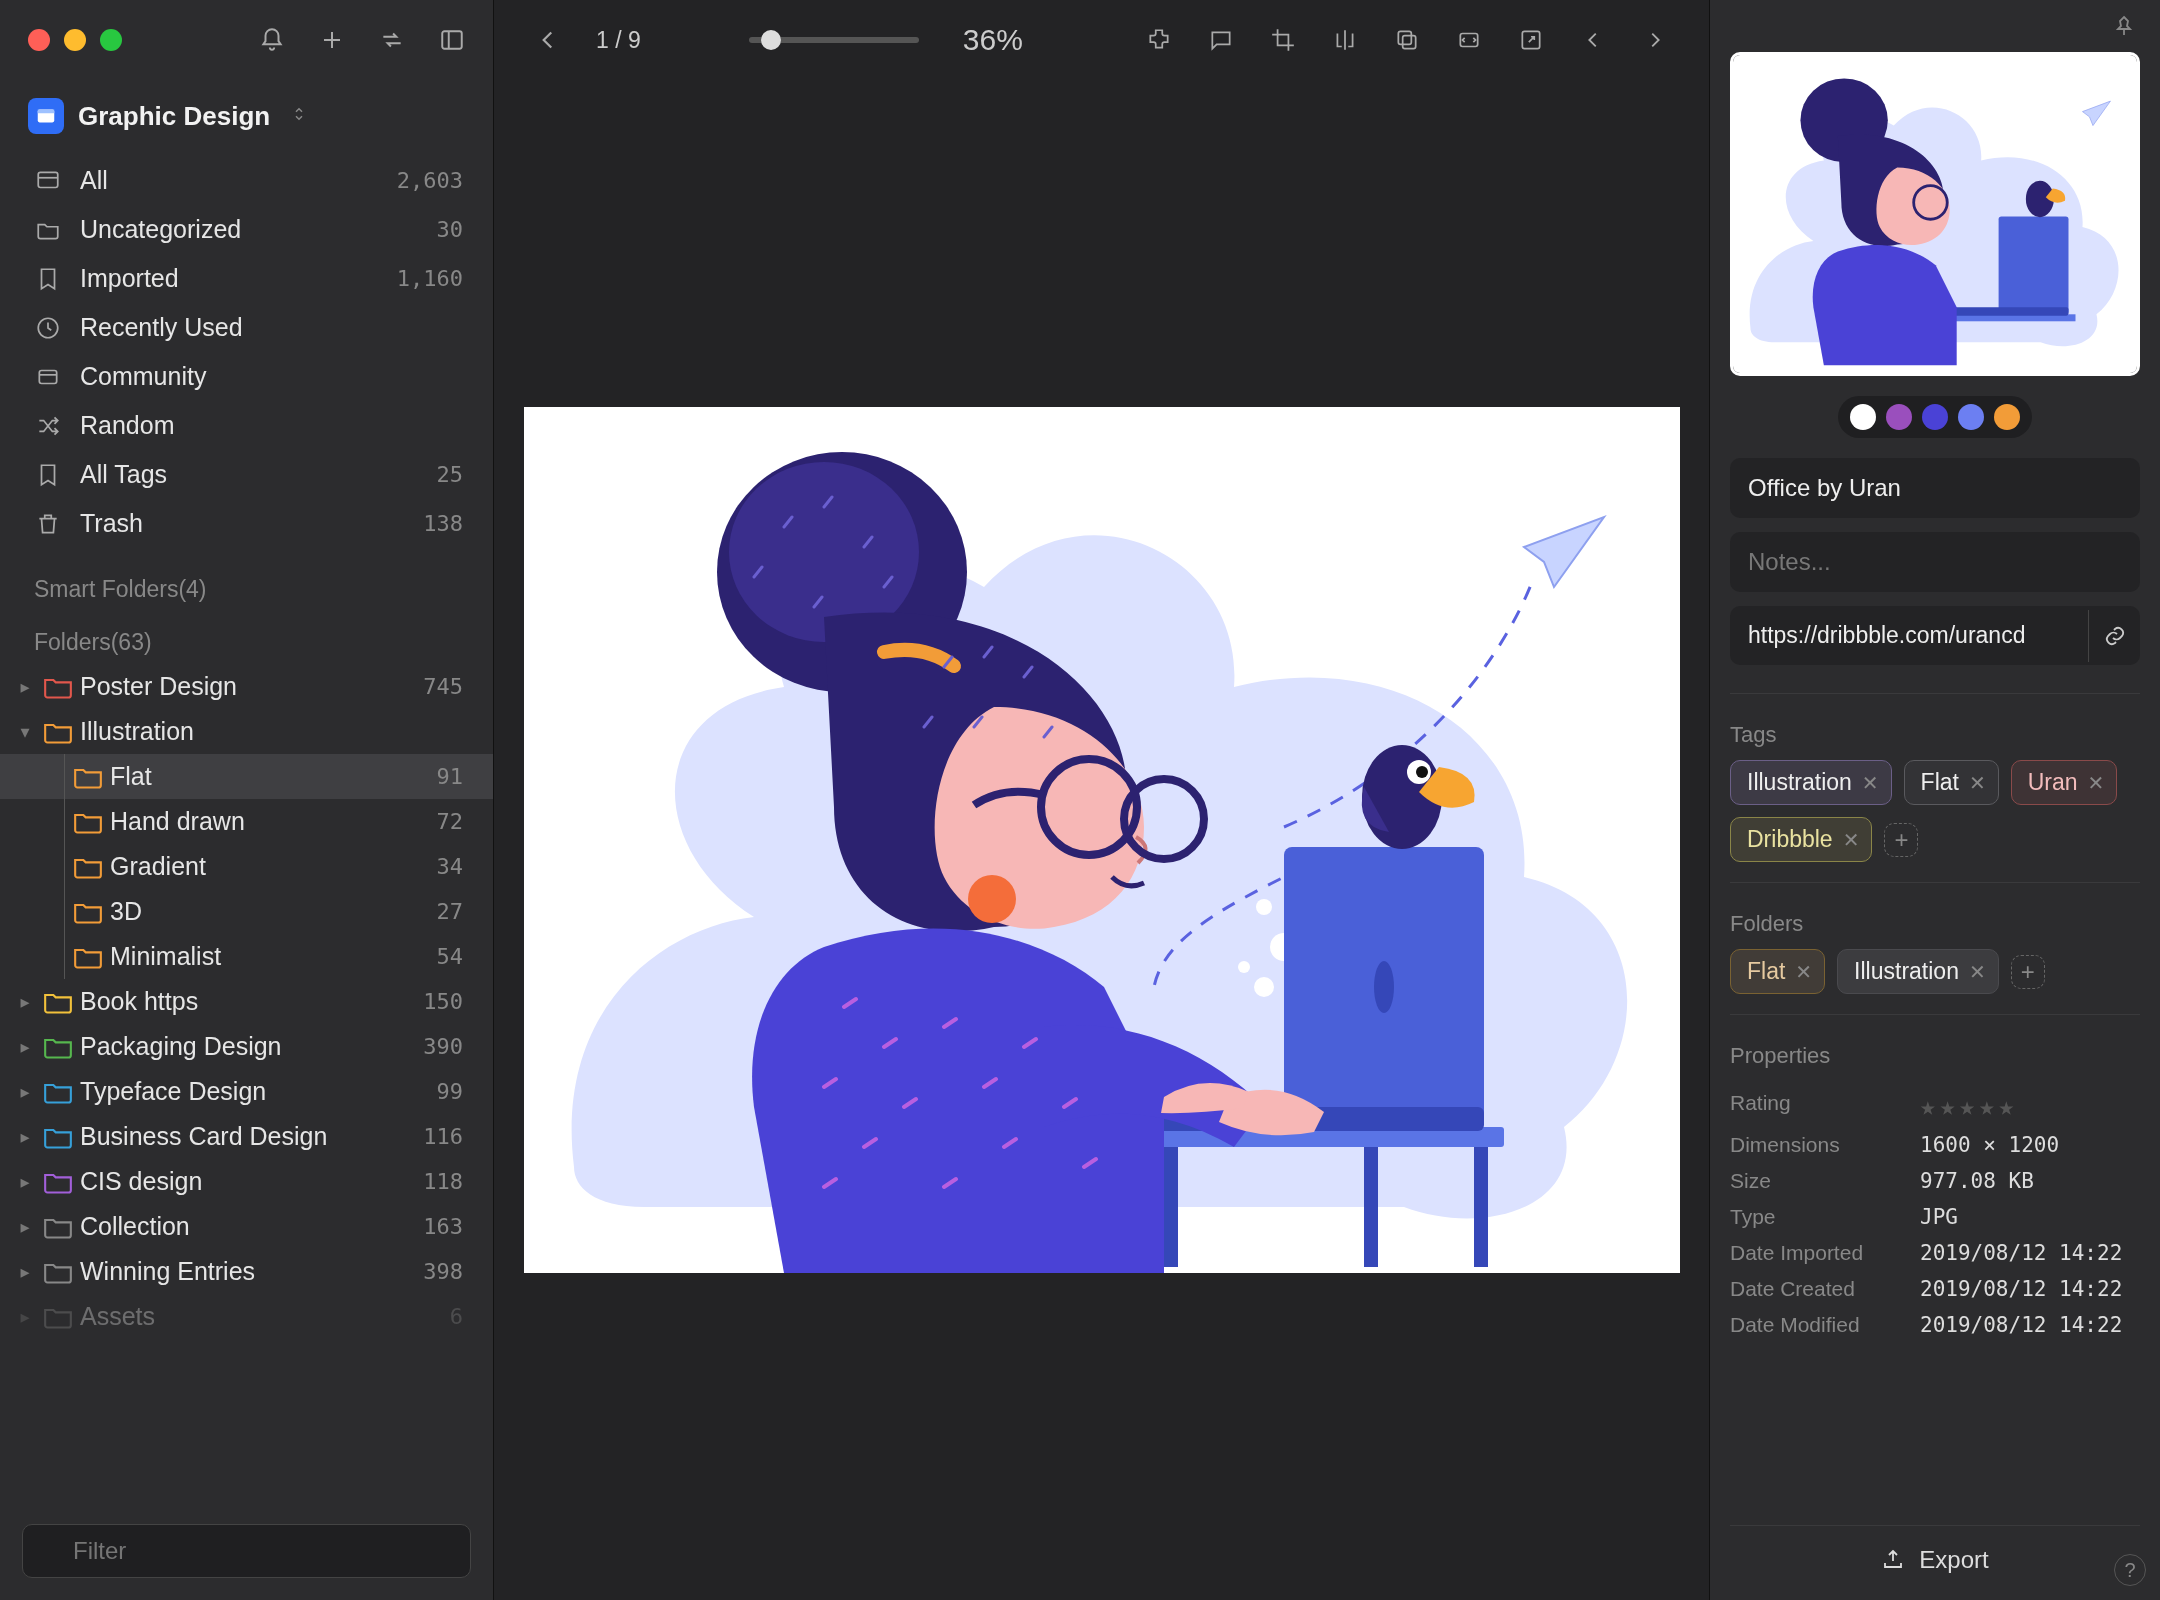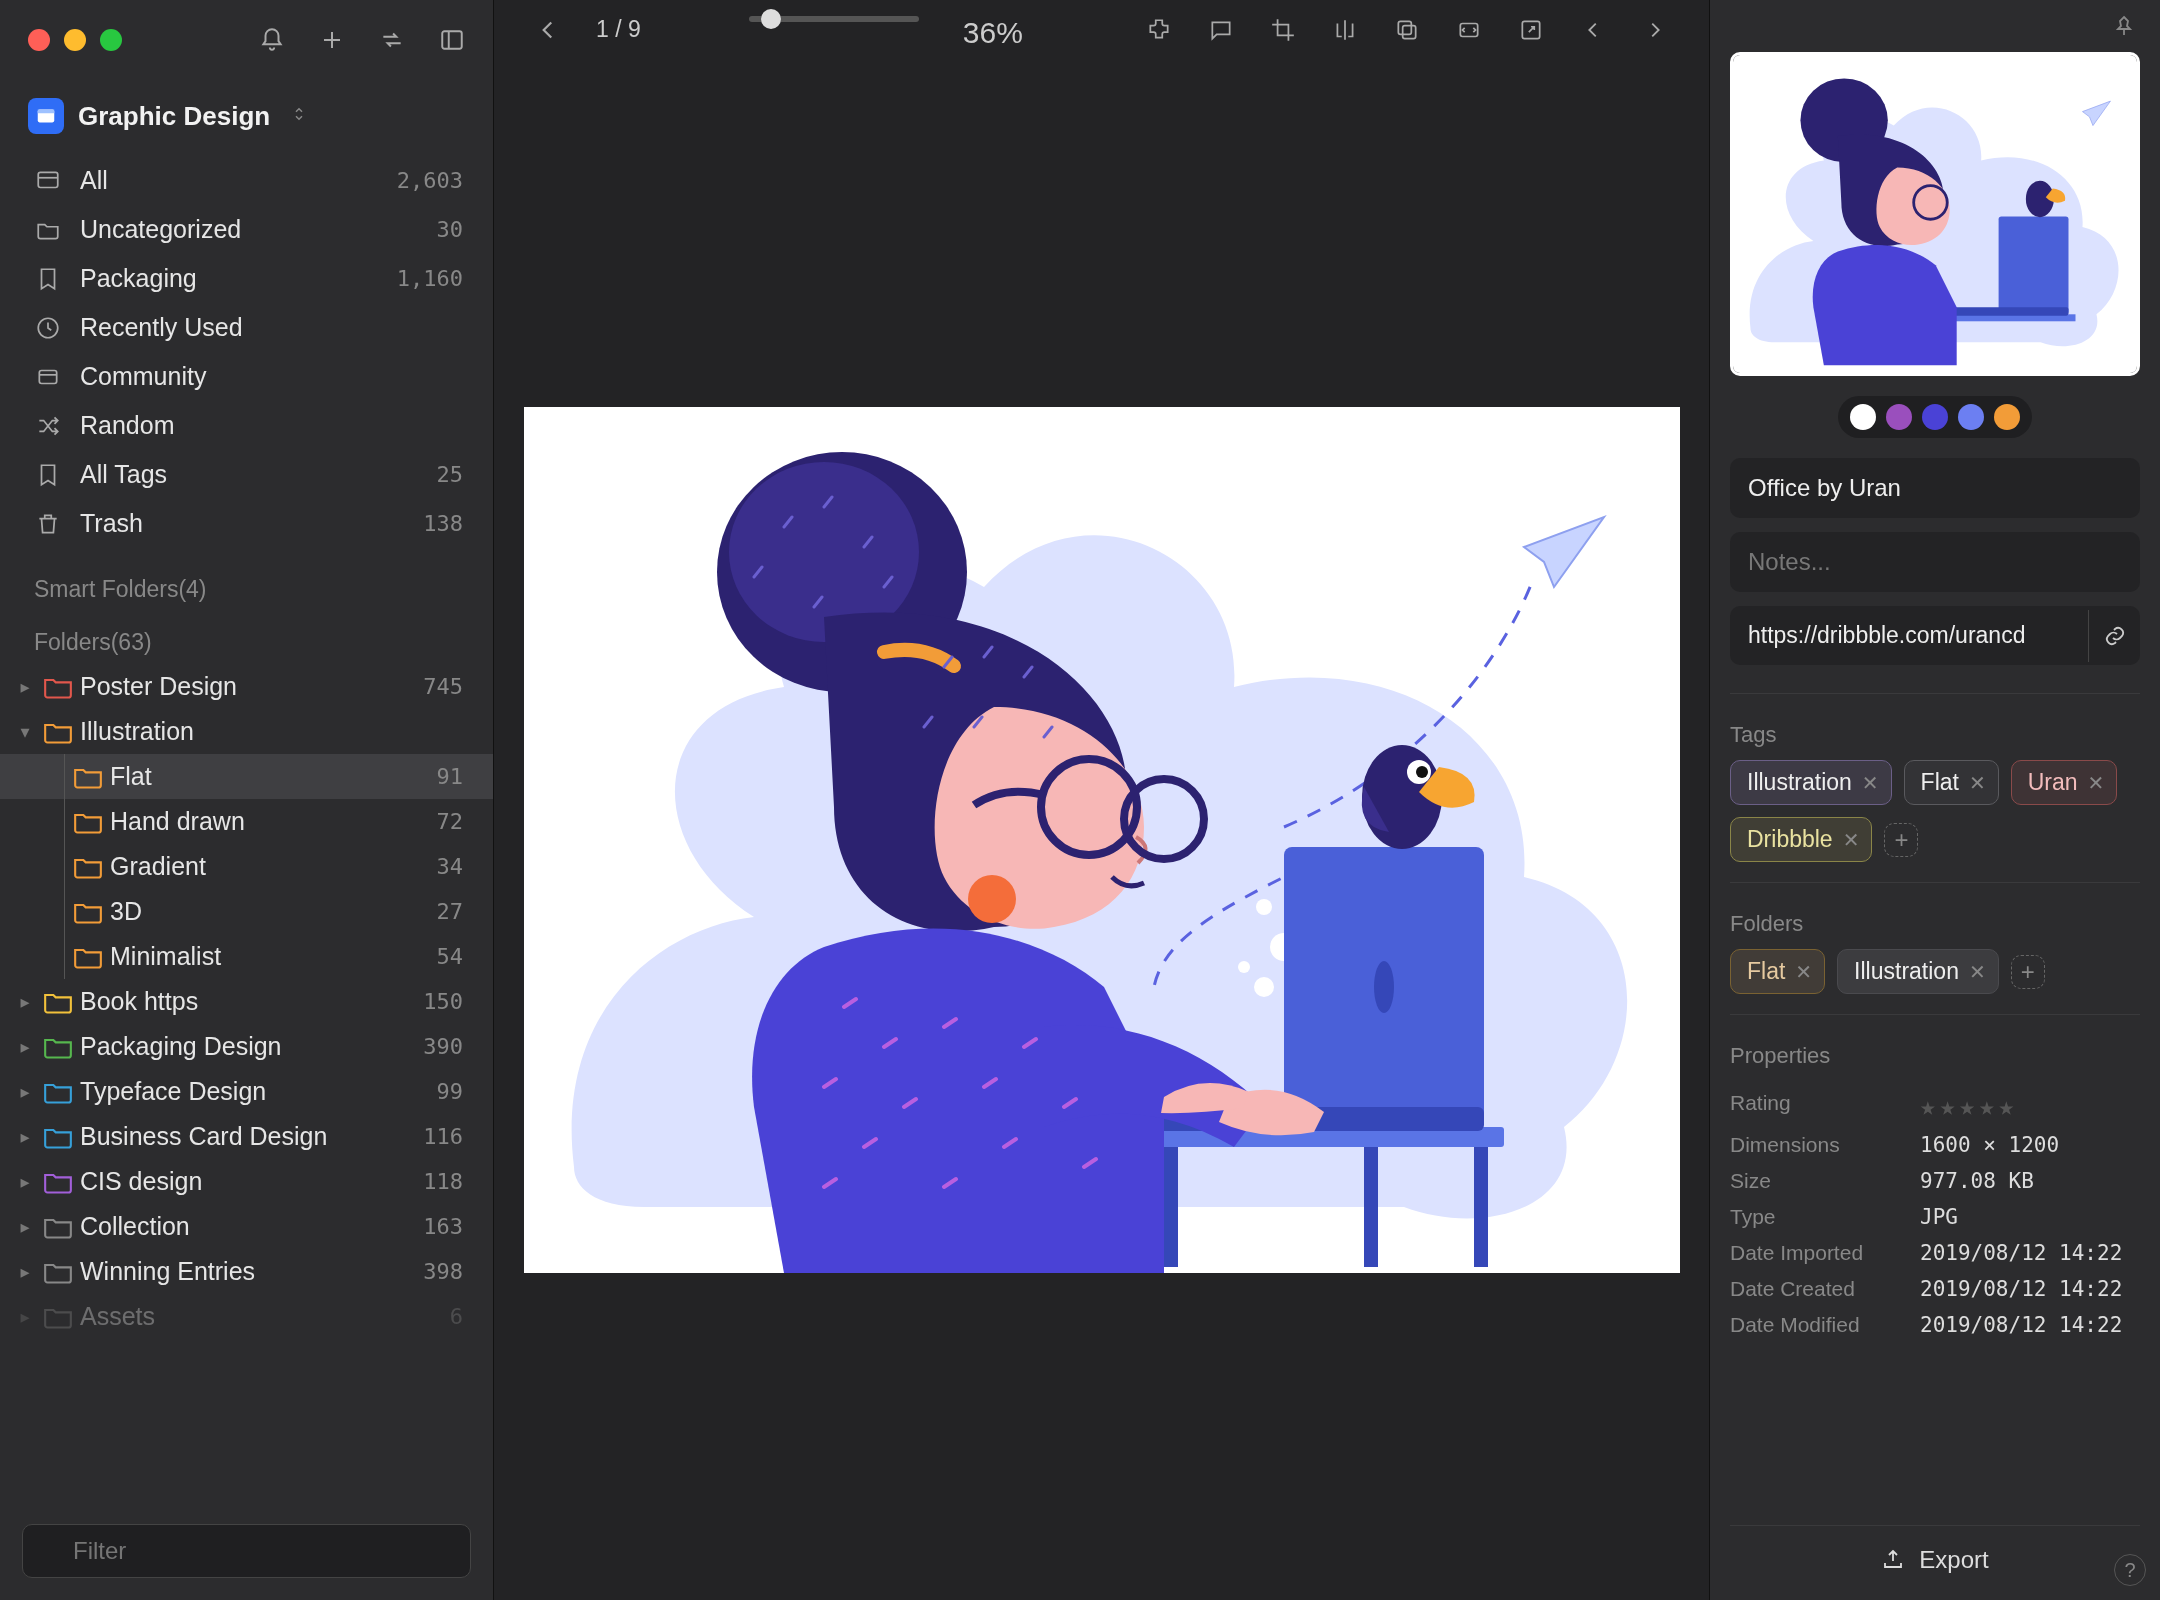--- a/index.html
+++ b/index.html
@@ -37,21 +37,21 @@
   .depth-1 { padding-left: 74px; position:relative; }
   .depth-1::before { content:""; position:absolute; left:64px; top:0; bottom:0; width:1px; background:#555; }
 
   .filter-bar { margin-top:auto; padding: 16px 22px 22px; }
   .filter-input { width:100%; background:#1f1f21; border:1px solid #444; border-radius:10px; padding:12px 16px 12px 50px; color:#eee; font-size:24px; position:relative; }
   .filter-wrap { position:relative; }
   .filter-wrap .filter-icn{ position:absolute; left:16px; top:50%; transform:translateY(-50%); color:#888; }
 
   
   .main { flex:1; background:#232325; display:flex; flex-direction:column; border-right:1px solid #111; }
-  .main-toolbar { height:80px; display:flex; align-items:flex-start; padding: 16px 40px; gap:34px; color:#aaa; }
+  .main-toolbar { height:80px; display:flex; align-items:center; padding: 7px 40px; gap:34px; color:#aaa; }
   .tb-spacer { flex:1; }
   .page-indicator { font-size:23px; color:#ccc; }
   .zoom-track { width:170px; height:6px; background:#555; border-radius:3px; position:relative; margin:0 10px;}
   .zoom-thumb { position:absolute; left:22px; top:50%; transform:translate(-50%,-50%); width:20px; height:20px; background:#ddd; border-radius:50%; }
   .zoom-label { font-size:30px; color:#ccc; }
   .tbicon { width:28px; height:28px; display:flex;align-items:center;justify-content:center; }
 
   .canvas-area { flex:1; display:flex; align-items:center; justify-content:center; }
   .artwork { width:1156px; height:866px; background:#fff; position:relative; overflow:hidden; }
 
@@ -180,21 +180,21 @@
           </span>
     <span class="nav-label">Uncategorized</span>
     <span class="nav-count">30</span>
         </div>
         <div class="nav-item">
           <span class="nav-icon">
             <svg viewBox="0 0 24 24" width="26" height="26" stroke="currentColor" stroke-width="1.6" fill="none">
               <path d="M6 3v18l6-4 6 4V3H6z"></path>
             </svg>
           </span>
-    <span class="nav-label">Packaging</span>
+    <span class="nav-label">Imported</span>
     <span class="nav-count">1,160</span>
         </div>
         <div class="nav-item">
           <span class="nav-icon">
             <svg viewBox="0 0 24 24" width="26" height="26" stroke="currentColor" stroke-width="1.6" fill="none">
               <circle cx="12" cy="12" r="9"></circle>
               <path d="M12 7v5l3 2"></path>
             </svg>
           </span>
     <span class="nav-label">Recently Used</span>

